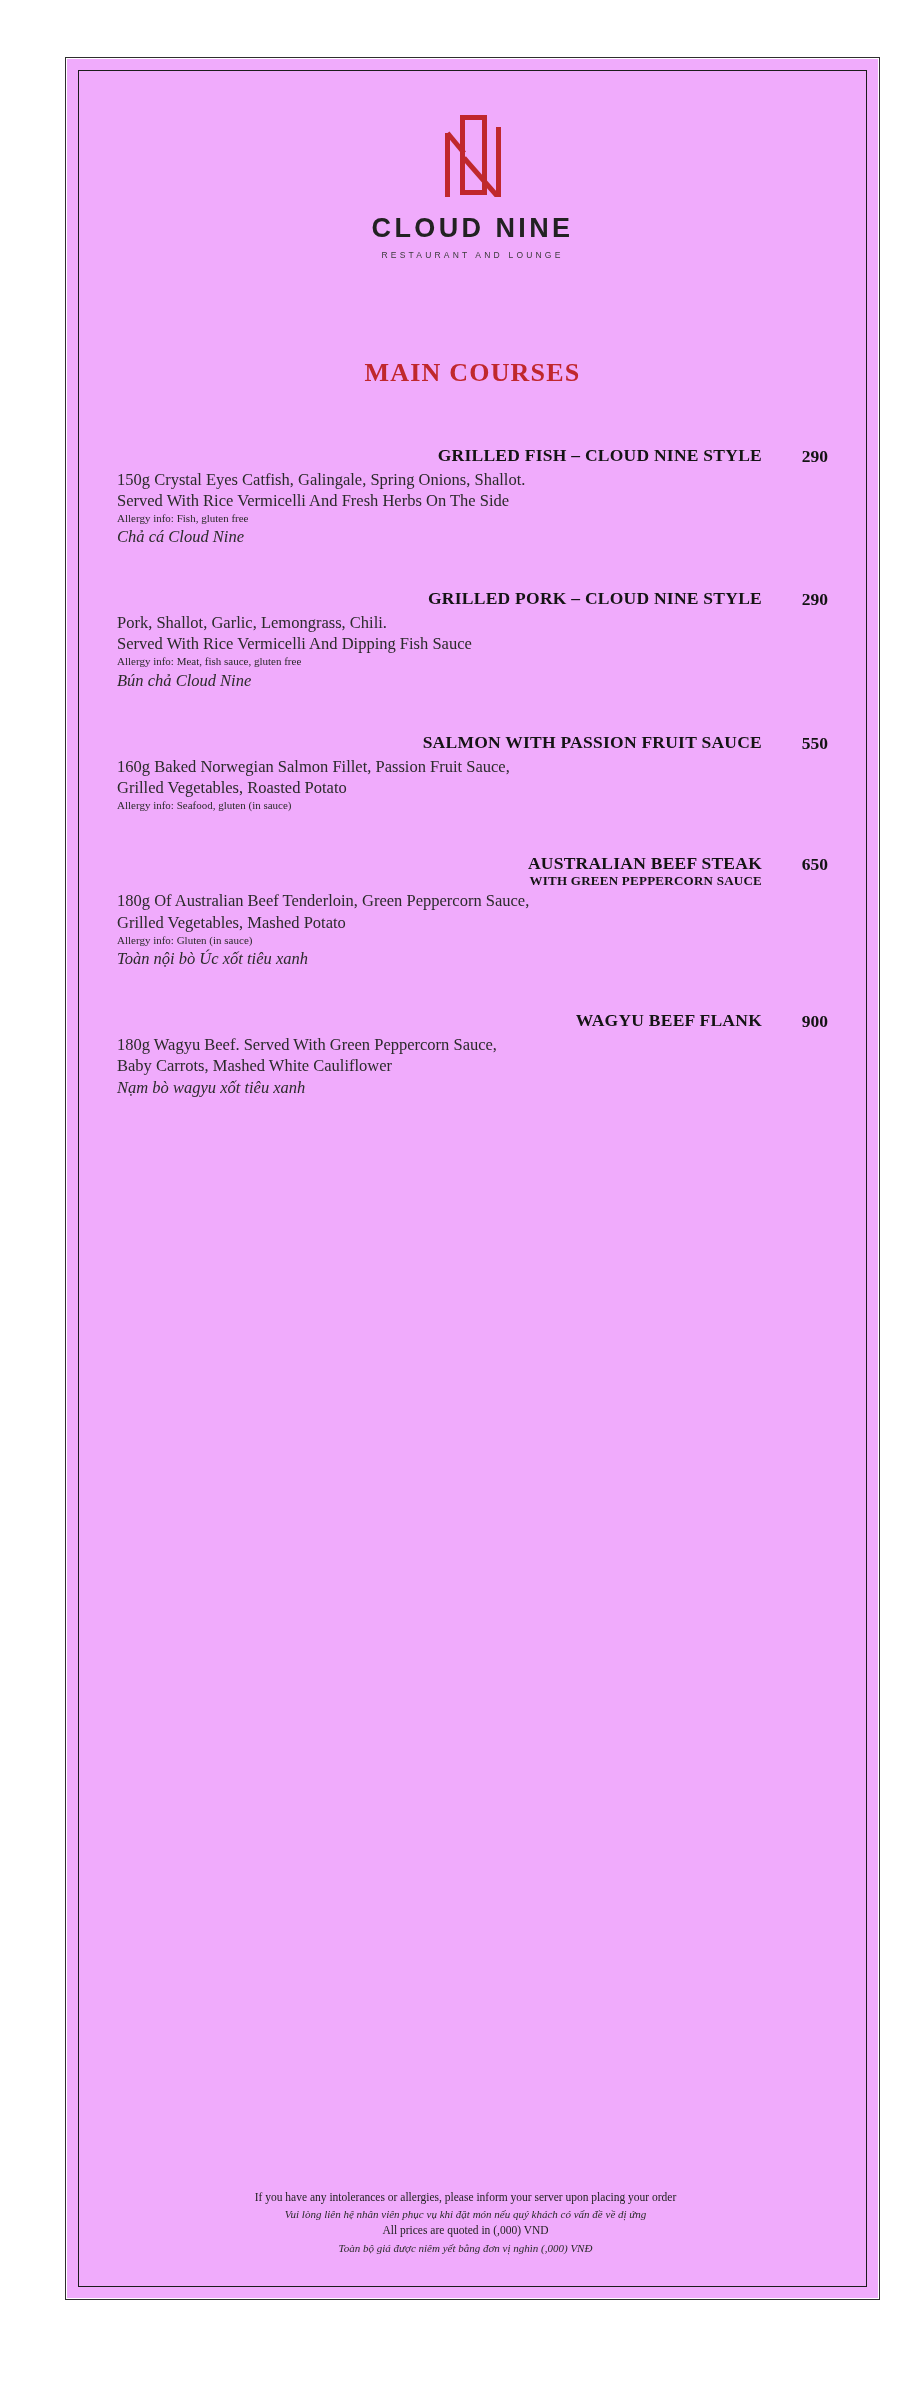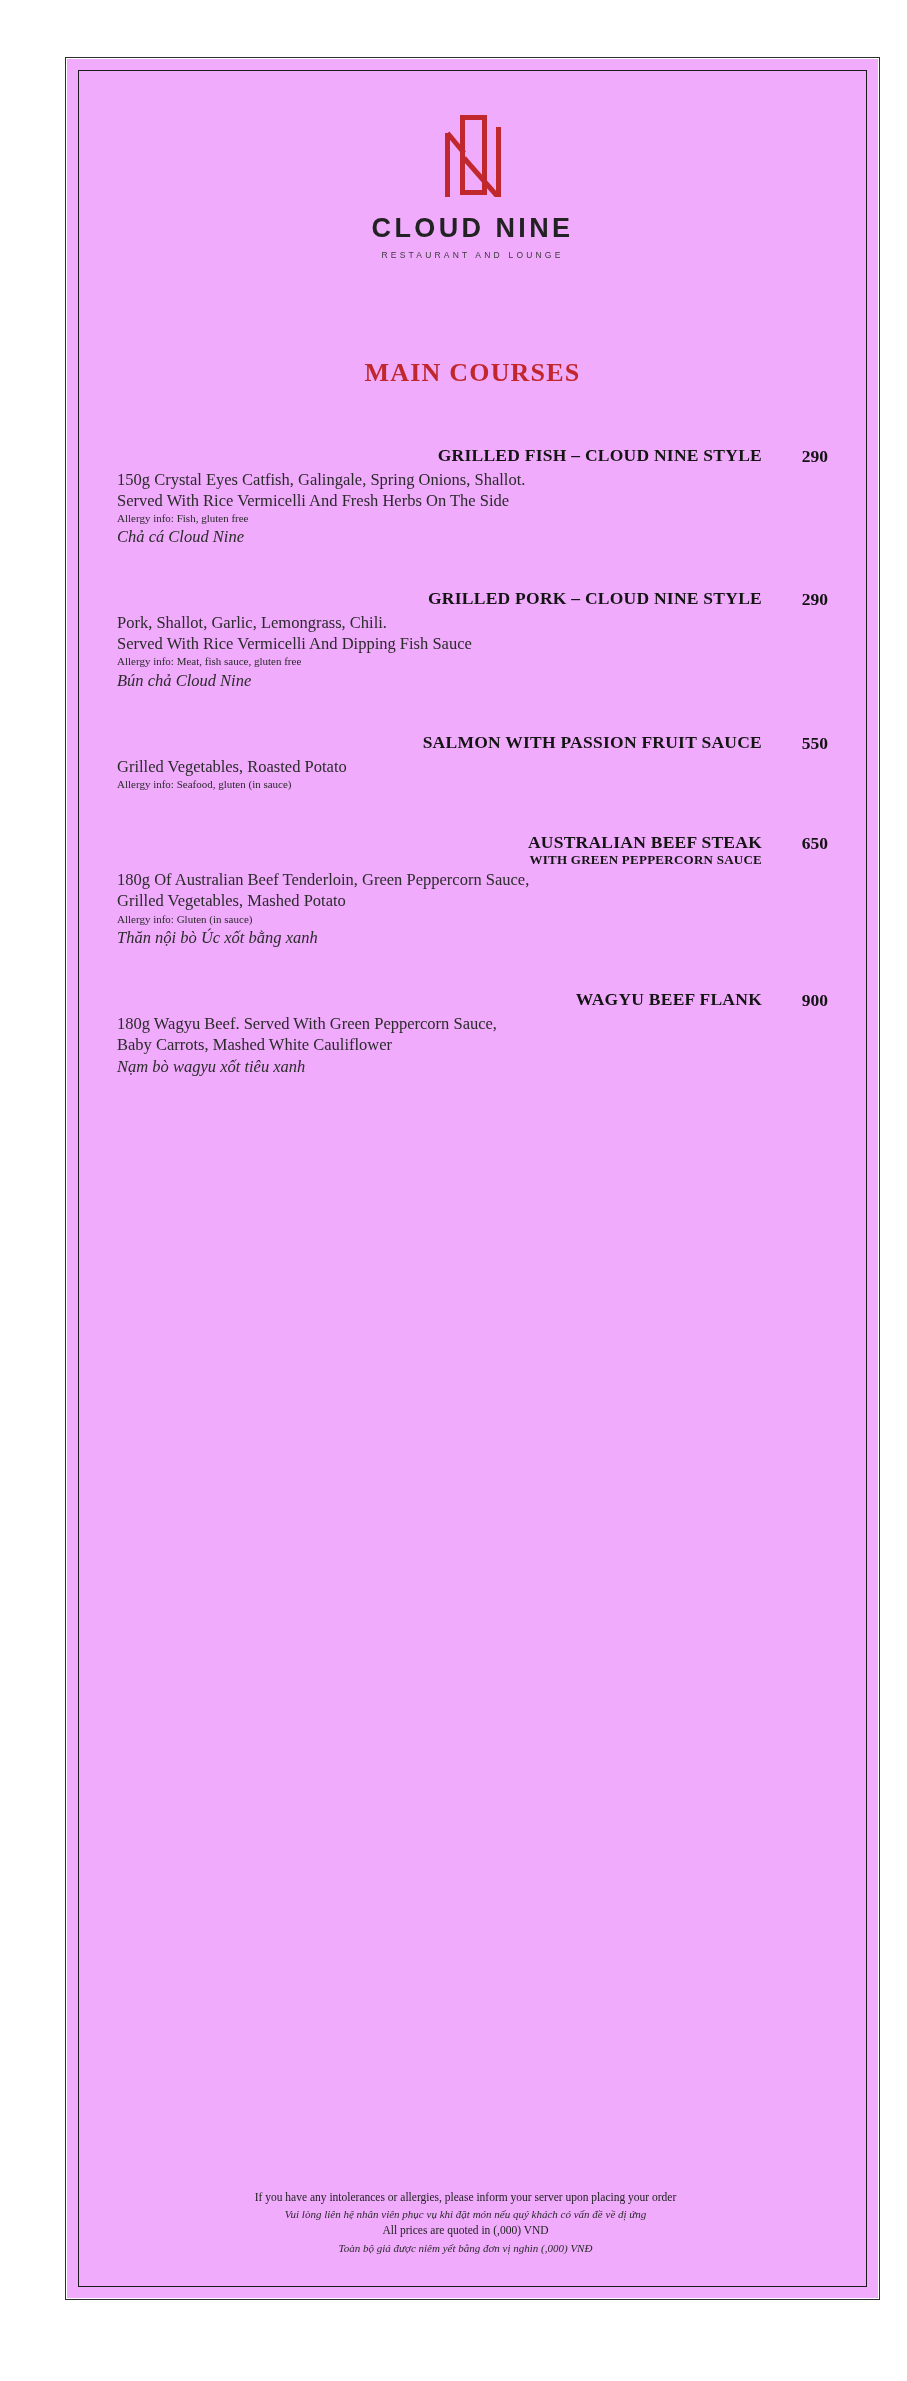--- a/index.html
+++ b/index.html
@@ -230,39 +230,40 @@
 
         <div class="menu-item">
           <div class="item-head">
             <div class="item-titles">
               <div class="item-name">SALMON WITH PASSION FRUIT SAUCE</div>
 
             </div>
             <div class="item-price">550</div>
           </div>
           <div class="item-desc">
+            <div class="desc-line">160g Baked Norwegian Salmon Fillet, Passion Fruit Sauce,</div>
             <div class="desc-line">Grilled Vegetables, Roasted Potato</div>
           </div>
           <div class="item-allergy">Allergy info: Seafood, gluten (in sauce)</div>
         </div>
 
         <div class="menu-item">
           <div class="item-head">
             <div class="item-titles">
               <div class="item-name">AUSTRALIAN BEEF STEAK</div>
               <div class="item-name-2">WITH GREEN PEPPERCORN SAUCE</div>
             </div>
             <div class="item-price">650</div>
           </div>
           <div class="item-desc">
             <div class="desc-line">180g Of Australian Beef Tenderloin, Green Peppercorn Sauce,</div>
             <div class="desc-line">Grilled Vegetables, Mashed Potato</div>
           </div>
           <div class="item-allergy">Allergy info: Gluten (in sauce)</div>
-          <div class="item-vn">Thăn nội bò Úc xốt bằng xanh</div>
+          <div class="item-vn">Toàn nội bò Úc xốt tiêu xanh</div>
         </div>
 
         <div class="menu-item">
           <div class="item-head">
             <div class="item-titles">
               <div class="item-name">WAGYU BEEF FLANK</div>
 
             </div>
             <div class="item-price">900</div>
           </div>

